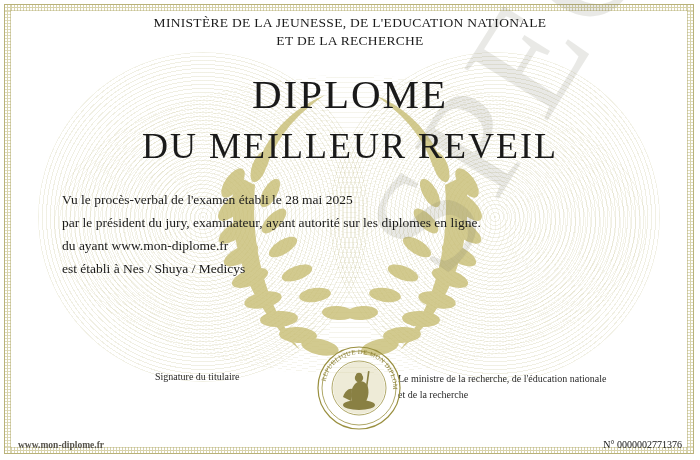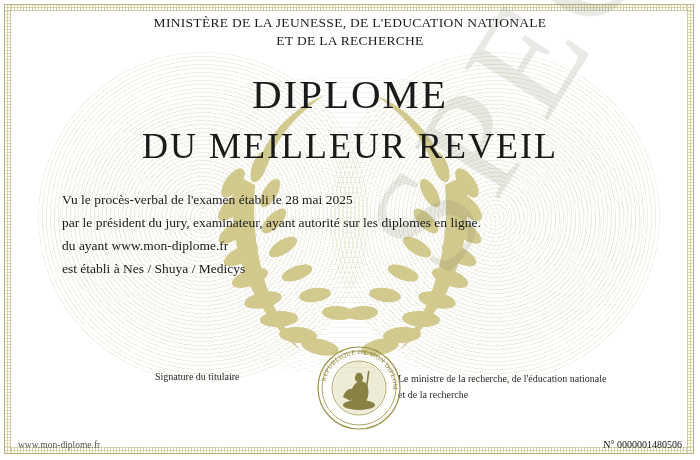--- a/index.html
+++ b/index.html
@@ -188,20 +188,21 @@
     color: #2a2a2a;
   }
   .sig-right .l { display: block; }
 
   .footer-left {
     position: absolute;
     bottom: 10px;
     left: 18px;
     font-size: 9.5px;
     color: #55524a;
+    font-weight: bold;
   }
   .footer-right {
     position: absolute;
     bottom: 10px;
     right: 18px;
     font-size: 10px;
     color: #111;
   }
 
   
@@ -328,16 +329,16 @@
         <ellipse cx="43" cy="60" rx="16" ry="5"></ellipse>
         <path d="M36 58 C34 50 35 42 40 38 C44 35 49 36 51 40 C54 46 52 54 49 58 Z"></path>
         <circle cx="43" cy="33" r="4.2"></circle>
         <path d="M40 30 C40 27 46 27 46 30 L46 31 L40 31 Z"></path>
         <rect x="52" y="26" width="1.6" height="30" transform="rotate(8 52 26)"></rect>
         <path d="M27 52 C29 46 33 43 36 44 L35 56 Z"></path>
       </g>
     </svg>
 
     <div class="footer-left">www.mon-diplome.fr</div>
-    <div class="footer-right">N° 0000001480506</div>
+    <div class="footer-right">N° 0000002771376</div>
 
   </div>
 </div>
 
 </body></html>

